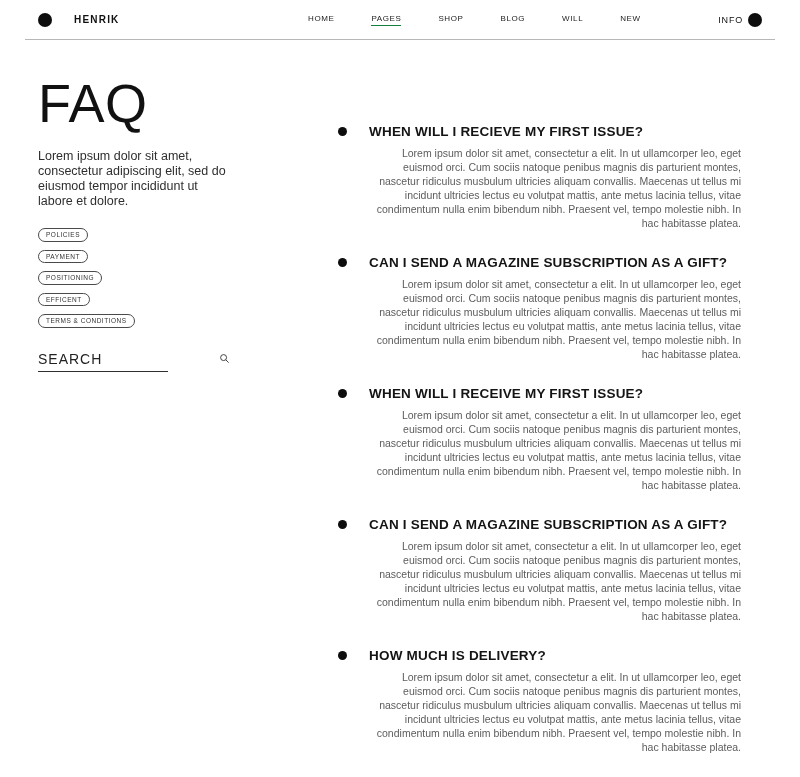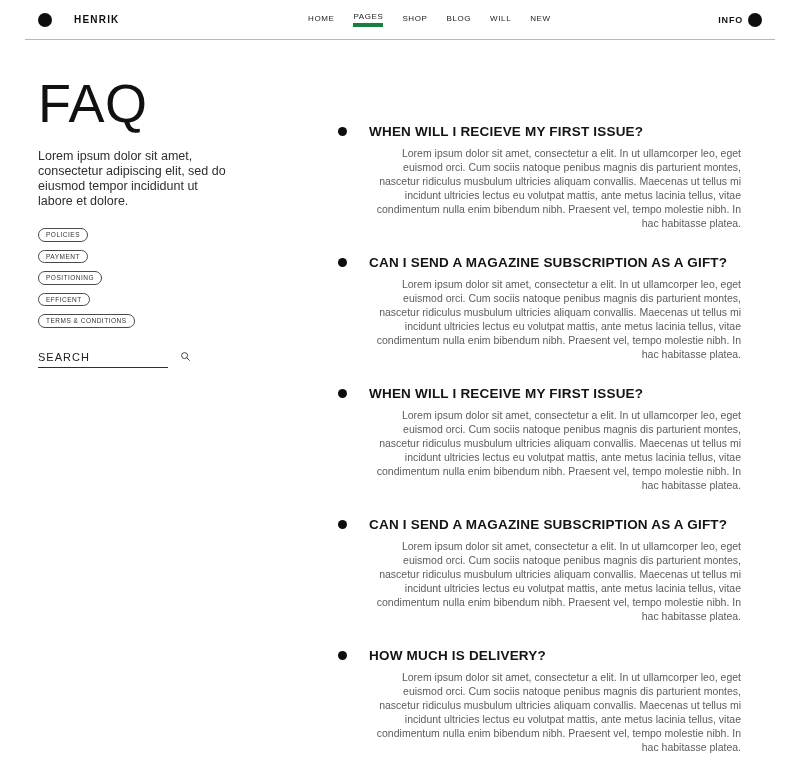--- a/index.html
+++ b/index.html
@@ -9,28 +9,28 @@
     font-family:"Liberation Sans","DejaVu Sans",sans-serif; color:#1a1a1a;
   }
 
   
   header {
     height:39px; padding:0 38px; display:flex; align-items:center; justify-content:space-between;
   }
   .brand { display:flex; align-items:center; gap:22px; cursor:pointer; }
   .dot { width:14px; height:14px; border-radius:50%; background:#0d0d0d; display:inline-block; }
   .brand-name { font-size:10px; font-weight:700; letter-spacing:1.2px; color:#111; }
-  nav { display:flex; gap:19px; position:absolute; left:308px; top:0; height:39px; align-items:center; }
+  nav { display:flex; gap:37px; position:absolute; left:308px; top:0; height:39px; align-items:center; }
   nav a {
     font-size:8px; letter-spacing:0.6px; color:#222; text-decoration:none; font-weight:500;
     padding-bottom:2px; border-bottom:1px solid transparent; cursor:pointer;
   }
-  nav a.active { border-bottom:4px solid #15803d; }
+  nav a.active { border-bottom:1px solid #15803d; }
   .info { display:flex; align-items:center; gap:5px; cursor:pointer; }
-  .info-label { font-size:9px; font-weight:700; letter-spacing:0.8px; color:#111;padding-left:34px; }
+  .info-label { font-size:9px; font-weight:400; letter-spacing:0.8px; color:#111;padding-left:34px; }
   .header-divider { height:1px; background:#b7b7b7; margin:0 25px; }
 
   
   main { display:flex; align-items:flex-start; }
   aside { width:338px; padding:36px 0 0 38px; flex:none; }
   .faq-list { flex:1; padding:84px 38px 0 0; }
 
   
   .page-title { font-size:54px; font-weight:500; letter-spacing:0.5px; color:#111; line-height:1; }
   .intro {
@@ -39,21 +39,21 @@
   .tags { margin-top:14px; }
   .tag-row { margin-bottom:3px; }
   .tag {
     display:inline-block; font-family:inherit; background:#fff; border:1px solid #4a4a4a; border-radius:8px;
     font-size:6.5px; letter-spacing:0.5px; color:#333; padding:3px 7px 2px; cursor:pointer; line-height:1;
   }
   .search { margin-top:23px; width:130px; border-bottom:1.5px solid #2f2f2f;
     display:flex; align-items:center; padding-bottom:4px; }
   .search input {
     border:none; outline:none; flex:1; font-family:inherit;
-    font-size:11px; letter-spacing:1px; color:#222; background:transparent;
+    font-size:14px; letter-spacing:1px; color:#222; background:transparent;
   }
   .search input::placeholder { color:#222; opacity:1; }
   .search svg { width:11px; height:11px; flex:none; cursor:pointer; }
 
   
   .faq-item { display:flex; gap:22px; margin-bottom:25px; }
   .bullet { width:9px; height:9px; border-radius:50%; background:#0d0d0d; flex:none; margin-top:3px; }
   .faq-q {
     font-size:13.5px; font-weight:600; letter-spacing:0.2px; color:#141414; line-height:15px; cursor:pointer;
   }

